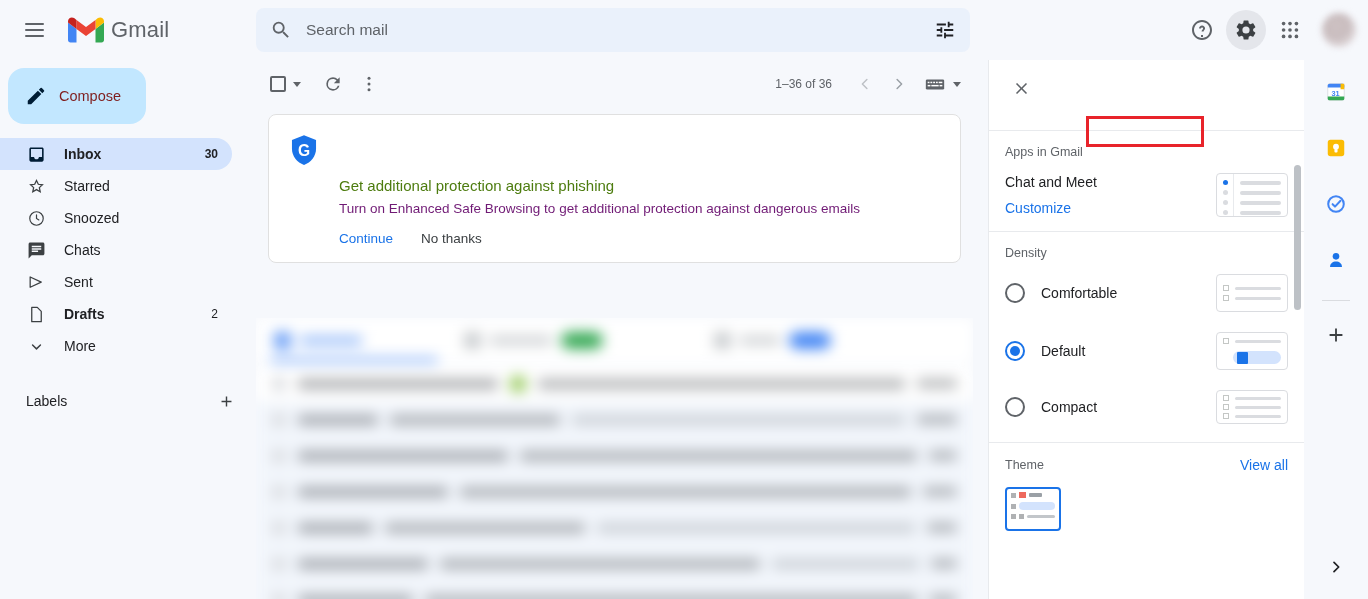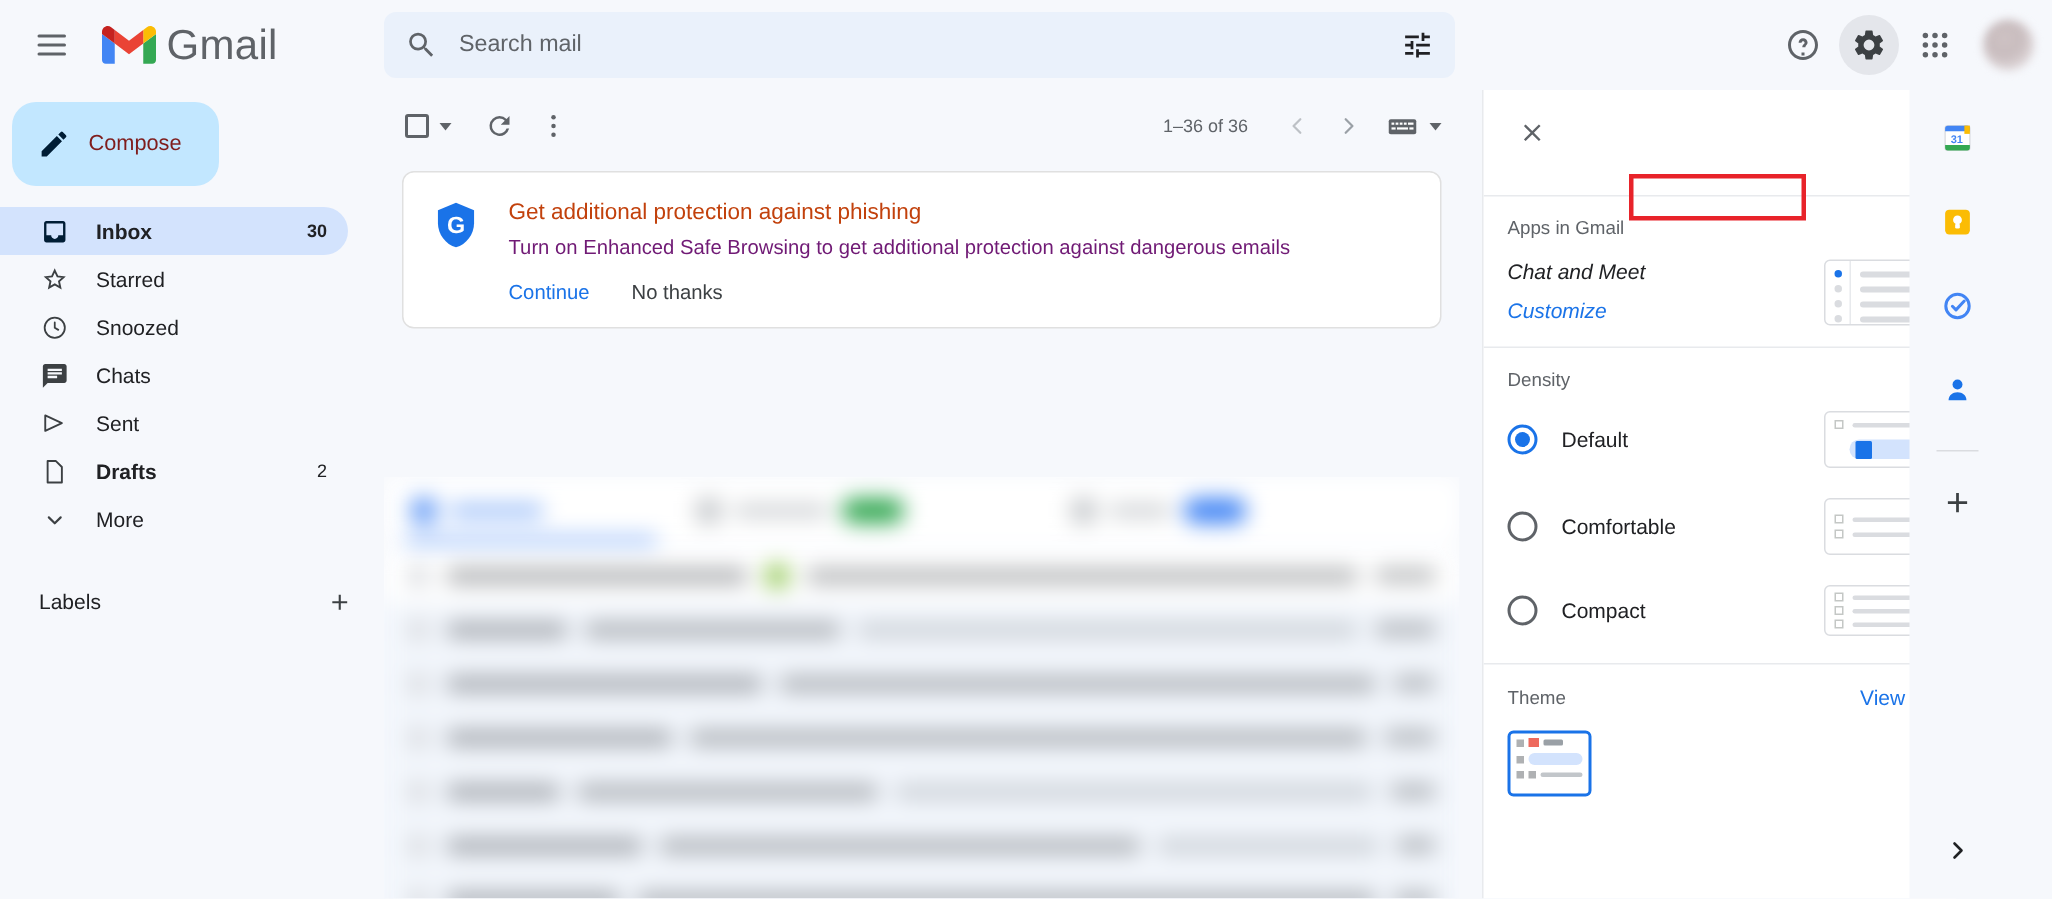--- a/index.html
+++ b/index.html
@@ -17,21 +17,21 @@
     position: absolute; top: 0; left: 0; width: 1368px; height: 60px;
     display: flex; align-items: center; background: #f6f8fc;
   }
   .hamburger {
     width: 40px; height: 40px; margin-left: 14px;
     display: flex; flex-direction: column; justify-content: center;
     align-items: center; gap: 4px; border-radius: 50%; cursor: pointer;
   }
   .hamburger span { display:block; width: 19px; height: 2px; background: #5f6368; border-radius:2px; }
   .brand { display: flex; align-items: center; gap: 7px; margin-left: 14px; cursor: pointer; }
-  .brand-word { font-size: 28px; color: #5f6368; letter-spacing: .2px; }
+  .brand-word { font-size: 22px; color: #5f6368; letter-spacing: .2px; }
 
   .search-wrap {
     position: absolute; left: 256px; top: 8px; width: 714px; height: 44px;
     background: #eaf1fb; border-radius: 8px; display: flex; align-items: center;
     padding: 0 14px;
   }
   .search-wrap .s-icon { width: 22px; height: 22px; flex: 0 0 22px; margin-right: 14px; }
   .search-input {
     flex: 1; border: 0; outline: 0; background: transparent;
     font-size: 15.5px; font-family: "Liberation Sans", sans-serif; color: #202124;
@@ -97,21 +97,21 @@
   .page-count { font-size: 12px; color: #5f6368; margin-right: 16px; }
   .arrow-btn { width: 34px; height: 34px; display:flex; align-items:center; justify-content:center; cursor: pointer; }
   .kbd-btn { display:flex; align-items:center; cursor:pointer; margin-left: 8px; margin-right: 4px;}
 
   
   .banner {
     margin: 6px 12px 0 12px; background: #fff; border: 1px solid #e0e0e0;
     border-radius: 8px; padding: 18px 20px 16px 18px; display: flex; gap: 18px;
     position: relative; z-index: 3;
   }
-  .banner-title { font-size: 15px; color: #c2410c; margin-bottom: 5px; }
+  .banner-title { font-size: 15px; color: #4d7c0f; margin-bottom: 5px; margin-top: 44px; }
   .banner-body { font-size: 13.5px; color: #701a75; line-height: 19px; max-width: 530px; }
   .banner-actions { margin-top: 13px; display: flex; gap: 28px; }
   .banner-link { font-size: 13.5px; color: #1a73e8; cursor: pointer; }
   .banner-link.secondary { color: #3c4043; }
 
   
   .blurlist { position: absolute; left: 0; top: 258px; width: 717px; height: 281px; overflow: hidden; }
   .blurlist-inner { filter: blur(7px); }
   .tabs-row { display: flex; height: 44px; align-items: center; background: #fff; padding-left: 18px; }
   .tabchip { display: flex; align-items: center; gap: 9px; height: 44px; }
@@ -147,21 +147,21 @@
   .see-all-wrap { padding: 0 16px; }
   .see-all-btn {
     width: 100%; height: 34px; border: 1px solid #dadce0; border-radius: 18px;
     background: #fff; display: flex; align-items: center; justify-content: center;
     cursor: pointer; font-family: "Liberation Sans", sans-serif;
   }
   .see-all-label { font-size: 14px; color: #1a73e8; }
   .qs-divider { height: 1px; background: #e8eaed; margin: 14px 0 0 0; }
   .qs-section { padding: 14px 16px 14px 16px; }
   .qs-section-title { font-size: 12.5px; color: #5f6368; margin-bottom: 14px; }
-  .qs-row { display: flex; align-items: flex-end; font-style: italic; }
+  .qs-row { display: flex; align-items: flex-end; }
   .qs-row-text { flex: 1; }
   .qs-item-label { font-size: 14px; color: #202124; }
   .qs-link { font-size: 14px; color: #1a73e8; cursor: pointer; display: inline-block; margin-top: 10px; }
 
   .thumb {
     width: 72px; height: 44px; border: 1px solid #dadce0; border-radius: 4px;
     background: #fff; display: flex; overflow: hidden; flex: 0 0 72px;
   }
   .thumb-left { width: 17px; border-right: 1px solid #e8eaed; padding: 6px 0 0 0; display:flex; flex-direction:column; align-items:center; gap:5px;}
   .dot { width: 5px; height: 5px; border-radius: 50%; background: #dadce0; }
@@ -202,21 +202,21 @@
   .tt-pill { height: 8px; background: #d3e3fd; border-radius: 4px; flex: 1; }
   .tt-line { height: 3px; background: #9aa0a6; border-radius: 2px; opacity:.6; flex:1; }
 
   .qs-scrollbar {
     position: absolute; right: 3px; top: 105px; width: 7px; height: 145px;
     background: #bdc1c6; border-radius: 4px;
   }
 
   
   .rail {
-    position: absolute; left: 1273px; top: 60px; width: 64px; height: 539px;
+    position: absolute; left: 1304px; top: 60px; width: 64px; height: 539px;
     background: #f6f8fc; display: flex; flex-direction: column; align-items: center; padding-top: 12px;
   }
   .rail-btn { width: 40px; height: 40px; display:flex; align-items:center; justify-content:center;
               border-radius: 50%; cursor: pointer; margin-bottom: 16px; }
   .rail-sep { width: 28px; height: 1px; background: #dadce0; margin: 4px 0 14px 0; }
   .rail-expand { position: absolute; bottom: 18px; left: 18px; width: 28px; height: 28px;
                  display:flex; align-items:center; justify-content:center; cursor: pointer; }
 
   
   .annot {
@@ -547,44 +547,44 @@
         </div>
       </div>
     </div>
 
     <div class="qs-divider" style="margin:0"></div>
 
     <div class="qs-section">
       <div class="qs-section-title">Density</div>
 
       <div class="radio-row">
-        <span class="radio checked"></span>
-        <span class="radio-label">Default</span>
-        <div class="dthumb default-t">
-          <div class="drow">
-              <span class="dsq"></span>
-              <span class="dline"></span>
-            </div>
-          <div class="dpill">
-              <span class="dicon"></span>
-            </div>
-        </div>
-      </div>
-
-      <div class="radio-row">
         <span class="radio"></span>
         <span class="radio-label">Comfortable</span>
         <div class="dthumb">
           <div class="drow">
               <span class="dsq"></span>
               <span class="dline"></span>
             </div>
           <div class="drow">
               <span class="dsq"></span>
               <span class="dline"></span>
+            </div>
+        </div>
+      </div>
+
+      <div class="radio-row">
+        <span class="radio checked"></span>
+        <span class="radio-label">Default</span>
+        <div class="dthumb default-t">
+          <div class="drow">
+              <span class="dsq"></span>
+              <span class="dline"></span>
+            </div>
+          <div class="dpill">
+              <span class="dicon"></span>
             </div>
         </div>
       </div>
 
       <div class="radio-row" style="margin-bottom:4px">
         <span class="radio"></span>
         <span class="radio-label">Compact</span>
         <div class="dthumb" style="height:34px;gap:3px">
           <div class="drow">
               <span class="dsq"></span>

